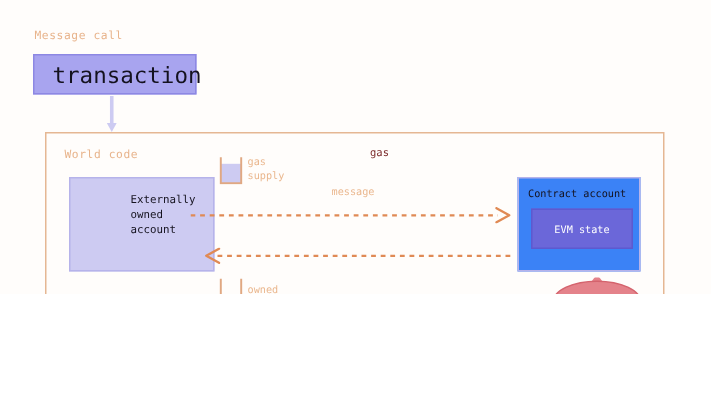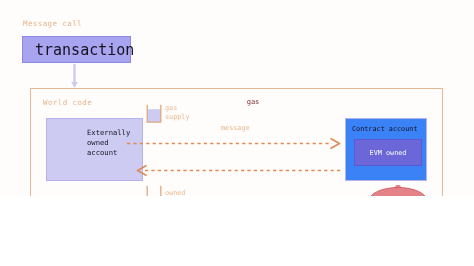--- a/index.html
+++ b/index.html
@@ -243,21 +243,21 @@
   </svg>
 
   <svg id="arrow-back" viewBox="0 0 206 11">
     <line x1="9" y1="5.5" x2="206" y2="5.5" stroke="#e08a55" stroke-width="1.5" stroke-dasharray="3.2 3.2"></line>
     <path d="M10 0.8 L1.5 5.5 L10 10.2" fill="none" stroke="#e08a55" stroke-width="1.6" stroke-linecap="round" stroke-linejoin="round"></path>
   </svg>
 
   <div id="contract-box">
     <span id="contract-label">Contract account</span>
     <div id="evm-code-box">
-      <span id="evm-code-label">EVM owned</span>
+      <span id="evm-code-label">EVM state</span>
     </div>
   </div>
 
   <svg id="gas-bubble" viewBox="0 0 62 31">
     <path d="M27 3 L31 -2 L35 3 Z" fill="#e4828a"></path>
     <ellipse cx="31" cy="16" rx="29" ry="13.5" fill="#e4828a" stroke="#d4636d" stroke-width="1"></ellipse>
   </svg>
   <div id="gas-bubble-label">gas</div>
 
 </div>

